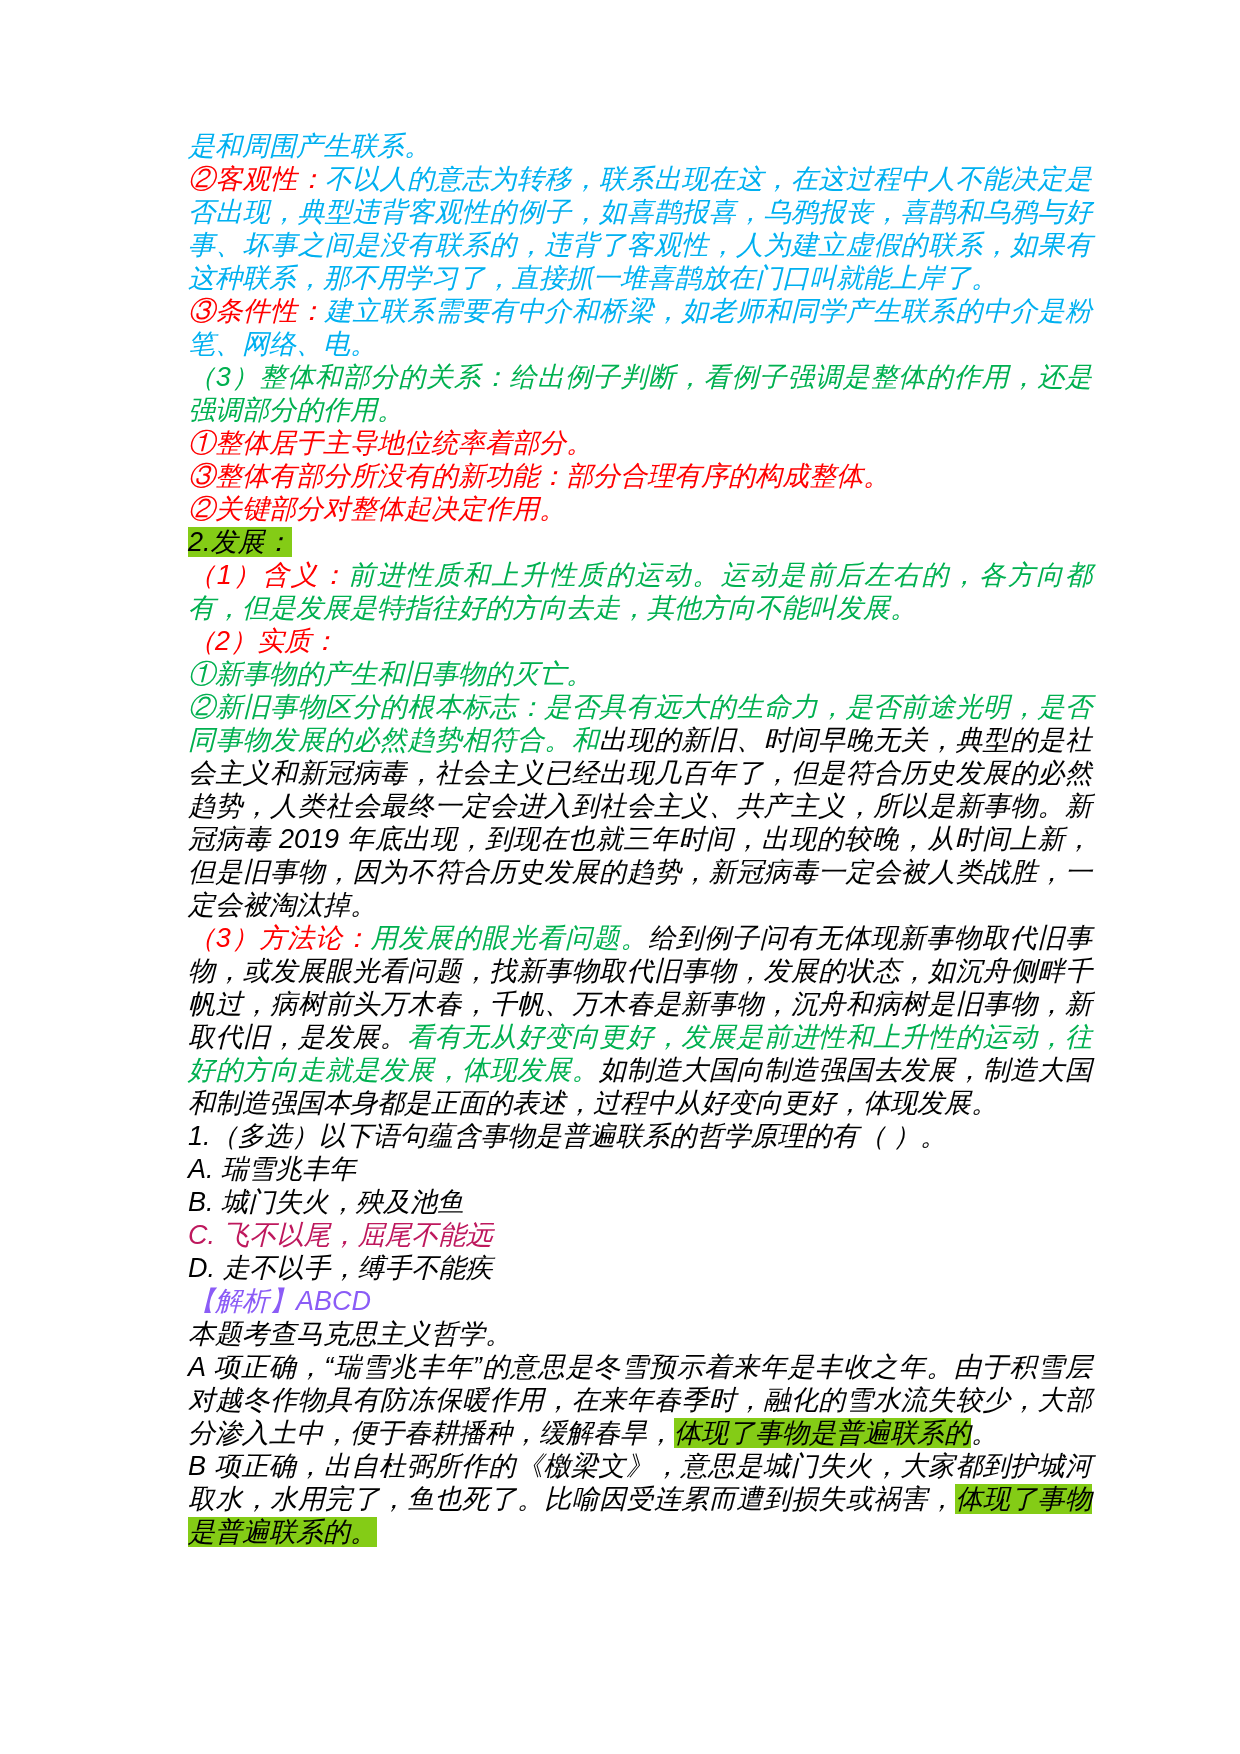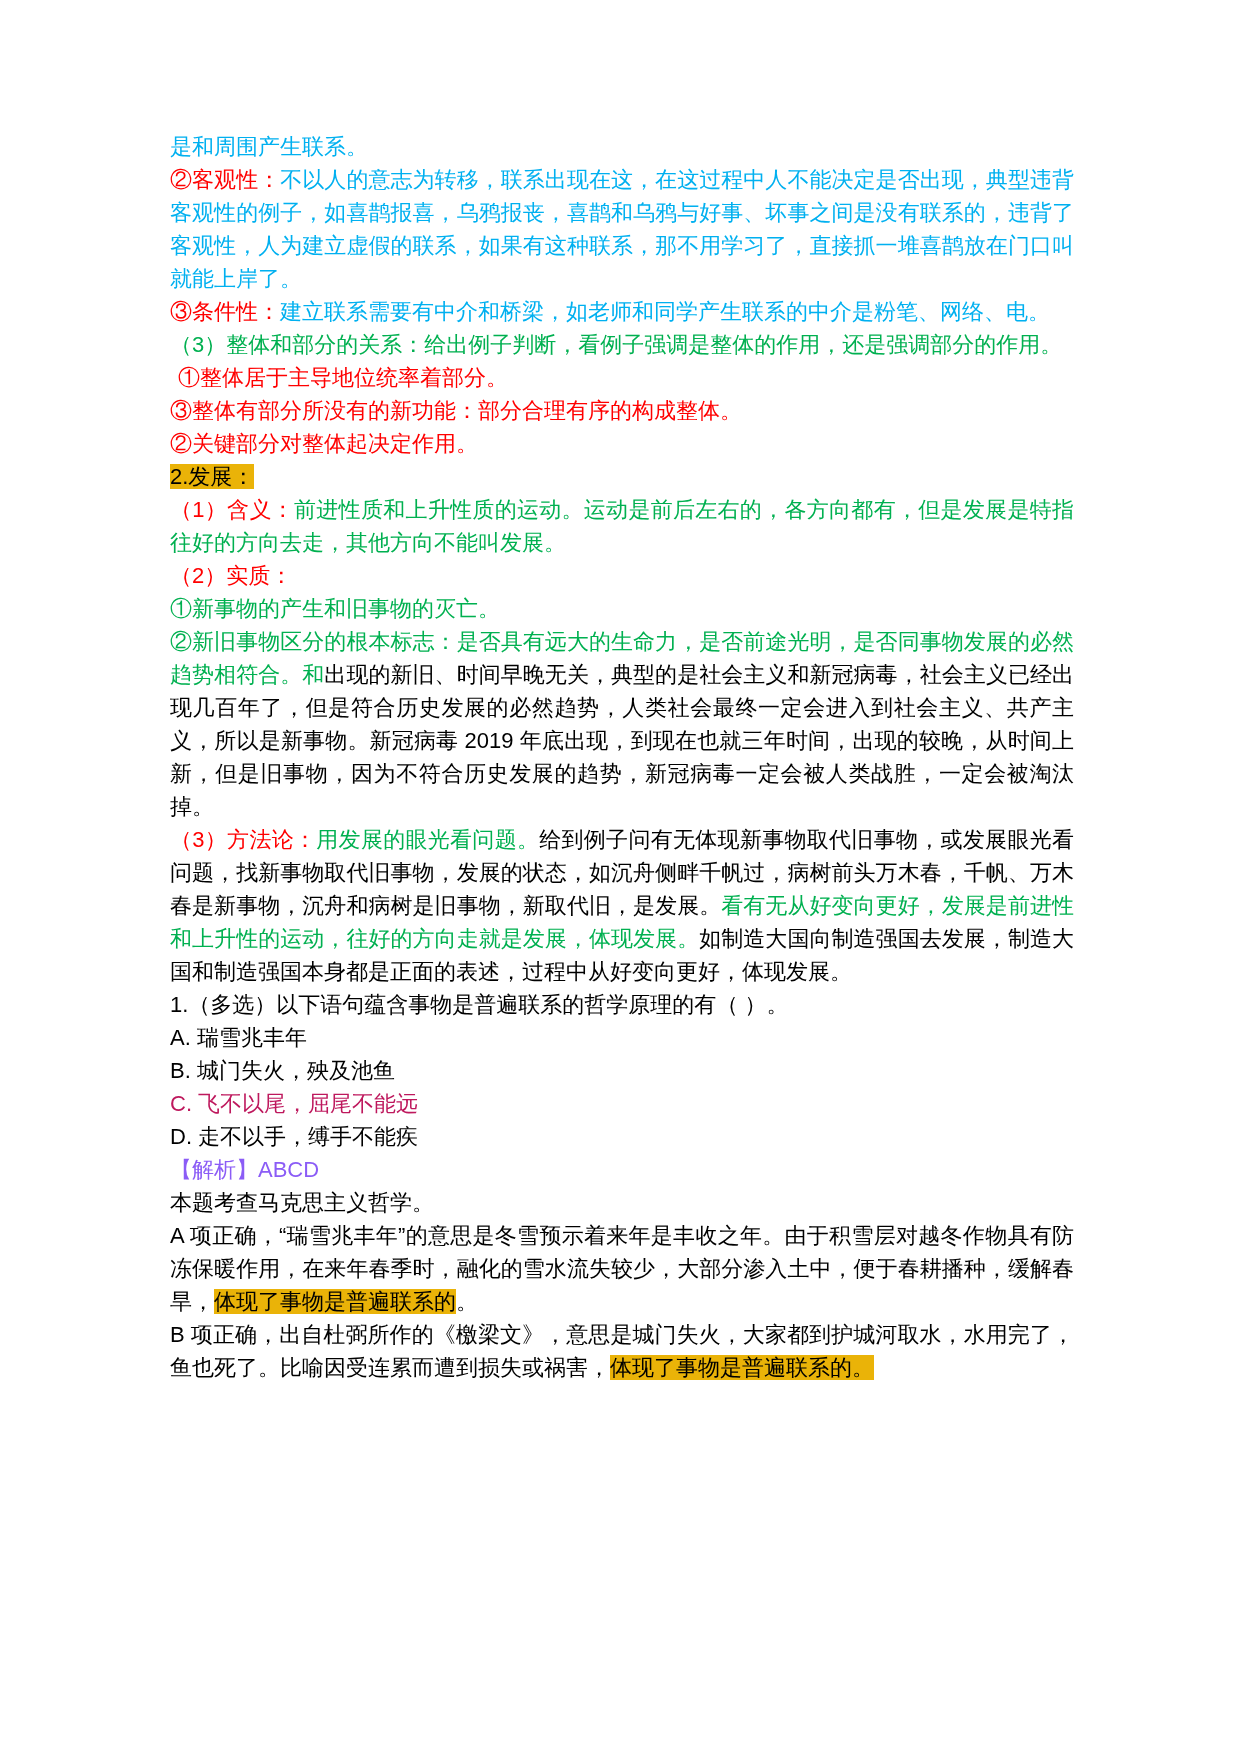--- a/index.html
+++ b/index.html
@@ -10,47 +10,48 @@
   .page {
     position: relative;
     width: 1240px;
     height: 1754px;
     background: #ffffff;
     overflow: hidden;
     font-family: "Liberation Sans", sans-serif;
   }
   .content {
     position: absolute;
-    left: 170px;
+    left: 188px;
     top: 130px;
     width: 904px;
-    font-size: 22px;
+    font-size: 27px;
     line-height: 33px;
     color: #000000;
     text-align: justify;
     word-break: break-all;
+    font-style: italic;
   }
   .content p {
     margin: 0;
     padding: 0;
   }
   .hl {
-    background-color: #eab308;
+    background-color: #84cc16;
   }
 </style>
 </head>
 <body>
 
 <div class="page">
   <div class="content" id="doc">
       <p><span style="color: rgb(0, 176, 240);">是和周围产生联系。</span></p>
       <p><span style="color: rgb(255, 0, 0);">②客观性：</span><span style="color: rgb(0, 176, 240);">不以人的意志为转移，联系出现在这，在这过程中人不能决定是否出现，典型违背客观性的例子，如喜鹊报喜，乌鸦报丧，喜鹊和乌鸦与好事、坏事之间是没有联系的，违背了客观性，人为建立虚假的联系，如果有这种联系，那不用学习了，直接抓一堆喜鹊放在门口叫就能上岸了。</span></p>
       <p><span style="color: rgb(255, 0, 0);">③条件性：</span><span style="color: rgb(0, 176, 240);">建立联系需要有中介和桥梁，如老师和同学产生联系的中介是粉笔、网络、电。</span></p>
       <p><span style="color: rgb(0, 176, 80);">（3）整体和部分的关系：给出例子判断，看例子强调是整体的作用，还是强调部分的作用。</span></p>
-      <p><span style="color: rgb(255, 0, 0); margin-left: 8px;">①整体居于主导地位统率着部分。</span></p>
+      <p><span style="color: rgb(255, 0, 0);">①整体居于主导地位统率着部分。</span></p>
       <p><span style="color: rgb(255, 0, 0);">③整体有部分所没有的新功能：部分合理有序的构成整体。</span></p>
       <p><span style="color: rgb(255, 0, 0);">②关键部分对整体起决定作用。</span></p>
       <p><span class="hl" style="color: rgb(0, 0, 0);">2.发展：</span></p>
       <p><span style="color: rgb(255, 0, 0);">（1）含义：</span><span style="color: rgb(0, 176, 80);">前进性质和上升性质的运动。运动是前后左右的，各方向都有，但是发展是特指往好的方向去走，其他方向不能叫发展。</span></p>
       <p><span style="color: rgb(255, 0, 0);">（2）实质：</span></p>
       <p><span style="color: rgb(0, 176, 80);">①新事物的产生和旧事物的灭亡。</span></p>
       <p><span style="color: rgb(0, 176, 80);">②新旧事物区分的根本标志：是否具有远大的生命力，是否前途光明，是否同事物发展的必然趋势相符合。和</span><span style="color: rgb(0, 0, 0);">出现的新旧、时间早晚无关，典型的是社会主义和新冠病毒，社会主义已经出现几百年了，但是符合历史发展的必然趋势，人类社会最终一定会进入到社会主义、共产主义，所以是新事物。新冠病毒 2019 年底出现，到现在也就三年时间，出现的较晚，从时间上新，但是旧事物，因为不符合历史发展的趋势，新冠病毒一定会被人类战胜，一定会被淘汰掉。</span></p>
       <p><span style="color: rgb(255, 0, 0);">（3）方法论：</span><span style="color: rgb(0, 176, 80);">用发展的眼光看问题。</span><span style="color: rgb(0, 0, 0);">给到例子问有无体现新事物取代旧事物，或发展眼光看问题，找新事物取代旧事物，发展的状态，如沉舟侧畔千帆过，病树前头万木春，千帆、万木春是新事物，沉舟和病树是旧事物，新取代旧，是发展。</span><span style="color: rgb(0, 176, 80);">看有无从好变向更好，发展是前进性和上升性的运动，往好的方向走就是发展，体现发展。</span><span style="color: rgb(0, 0, 0);">如制造大国向制造强国去发展，制造大国和制造强国本身都是正面的表述，过程中从好变向更好，体现发展。</span></p>
       <p><span style="color: rgb(0, 0, 0);">1.（多选）以下语句蕴含事物是普遍联系的哲学原理的有（ ）。</span></p>
       <p><span style="color: rgb(0, 0, 0);">A. 瑞雪兆丰年</span></p>

